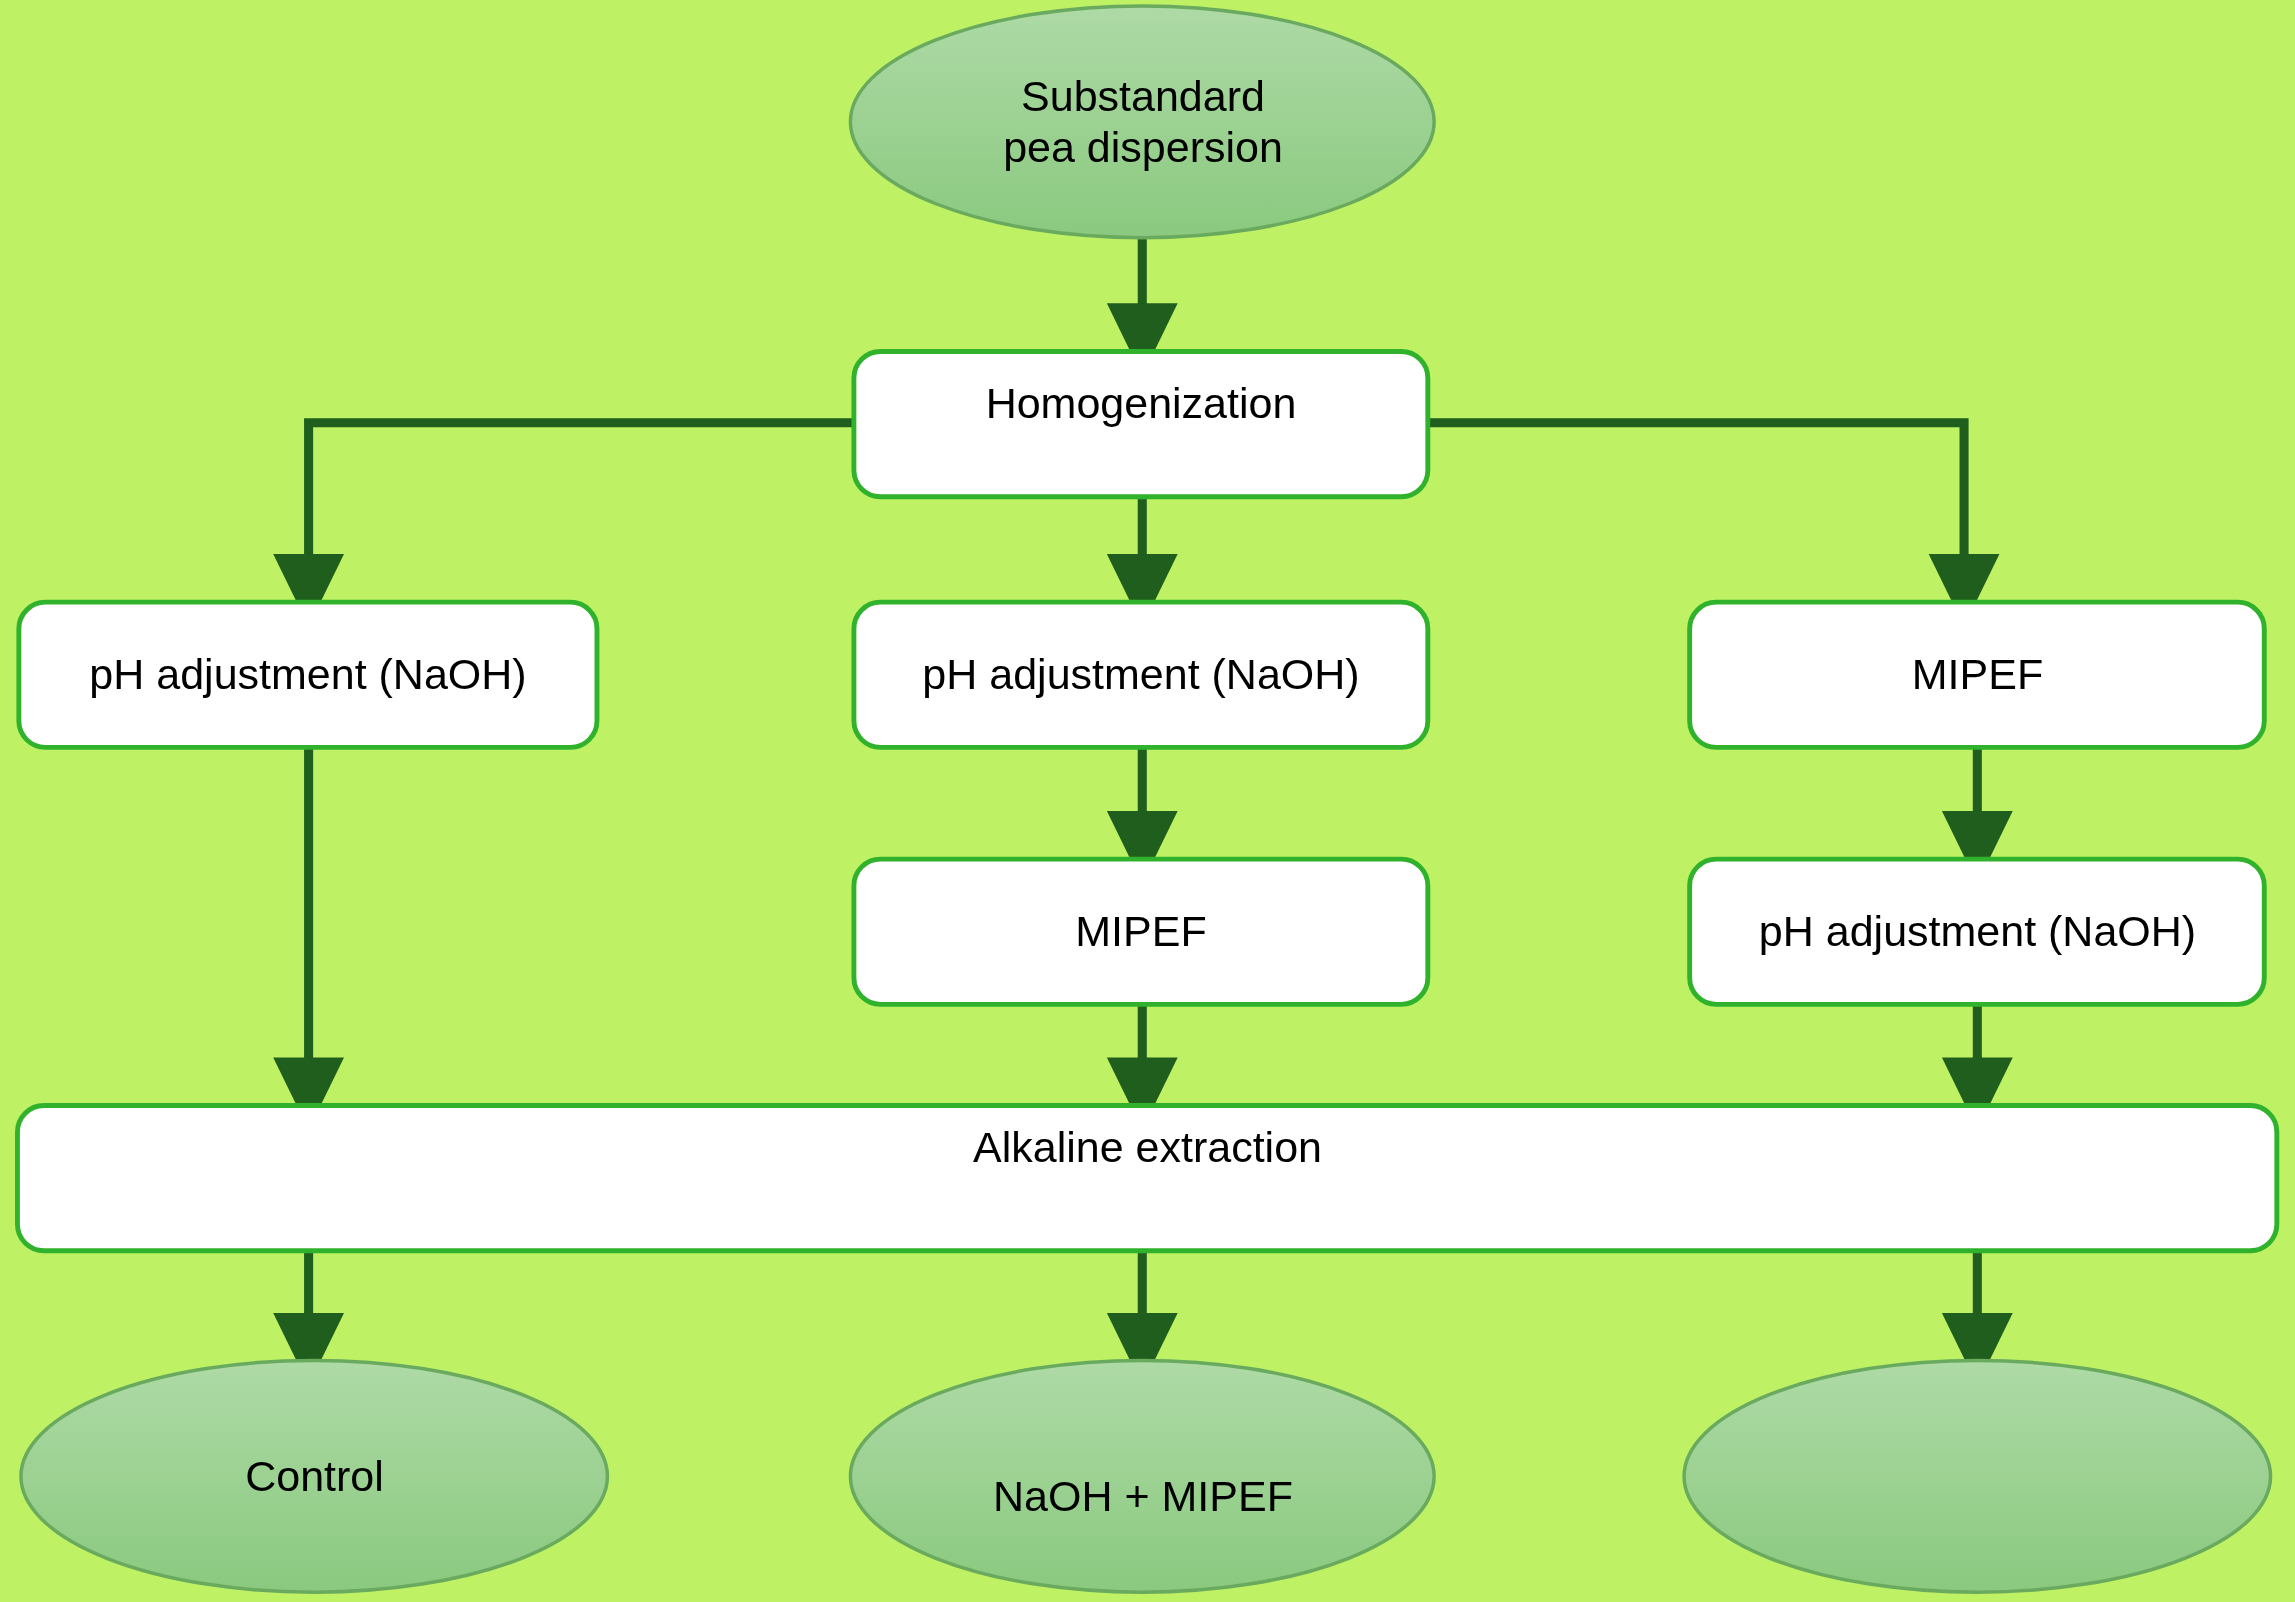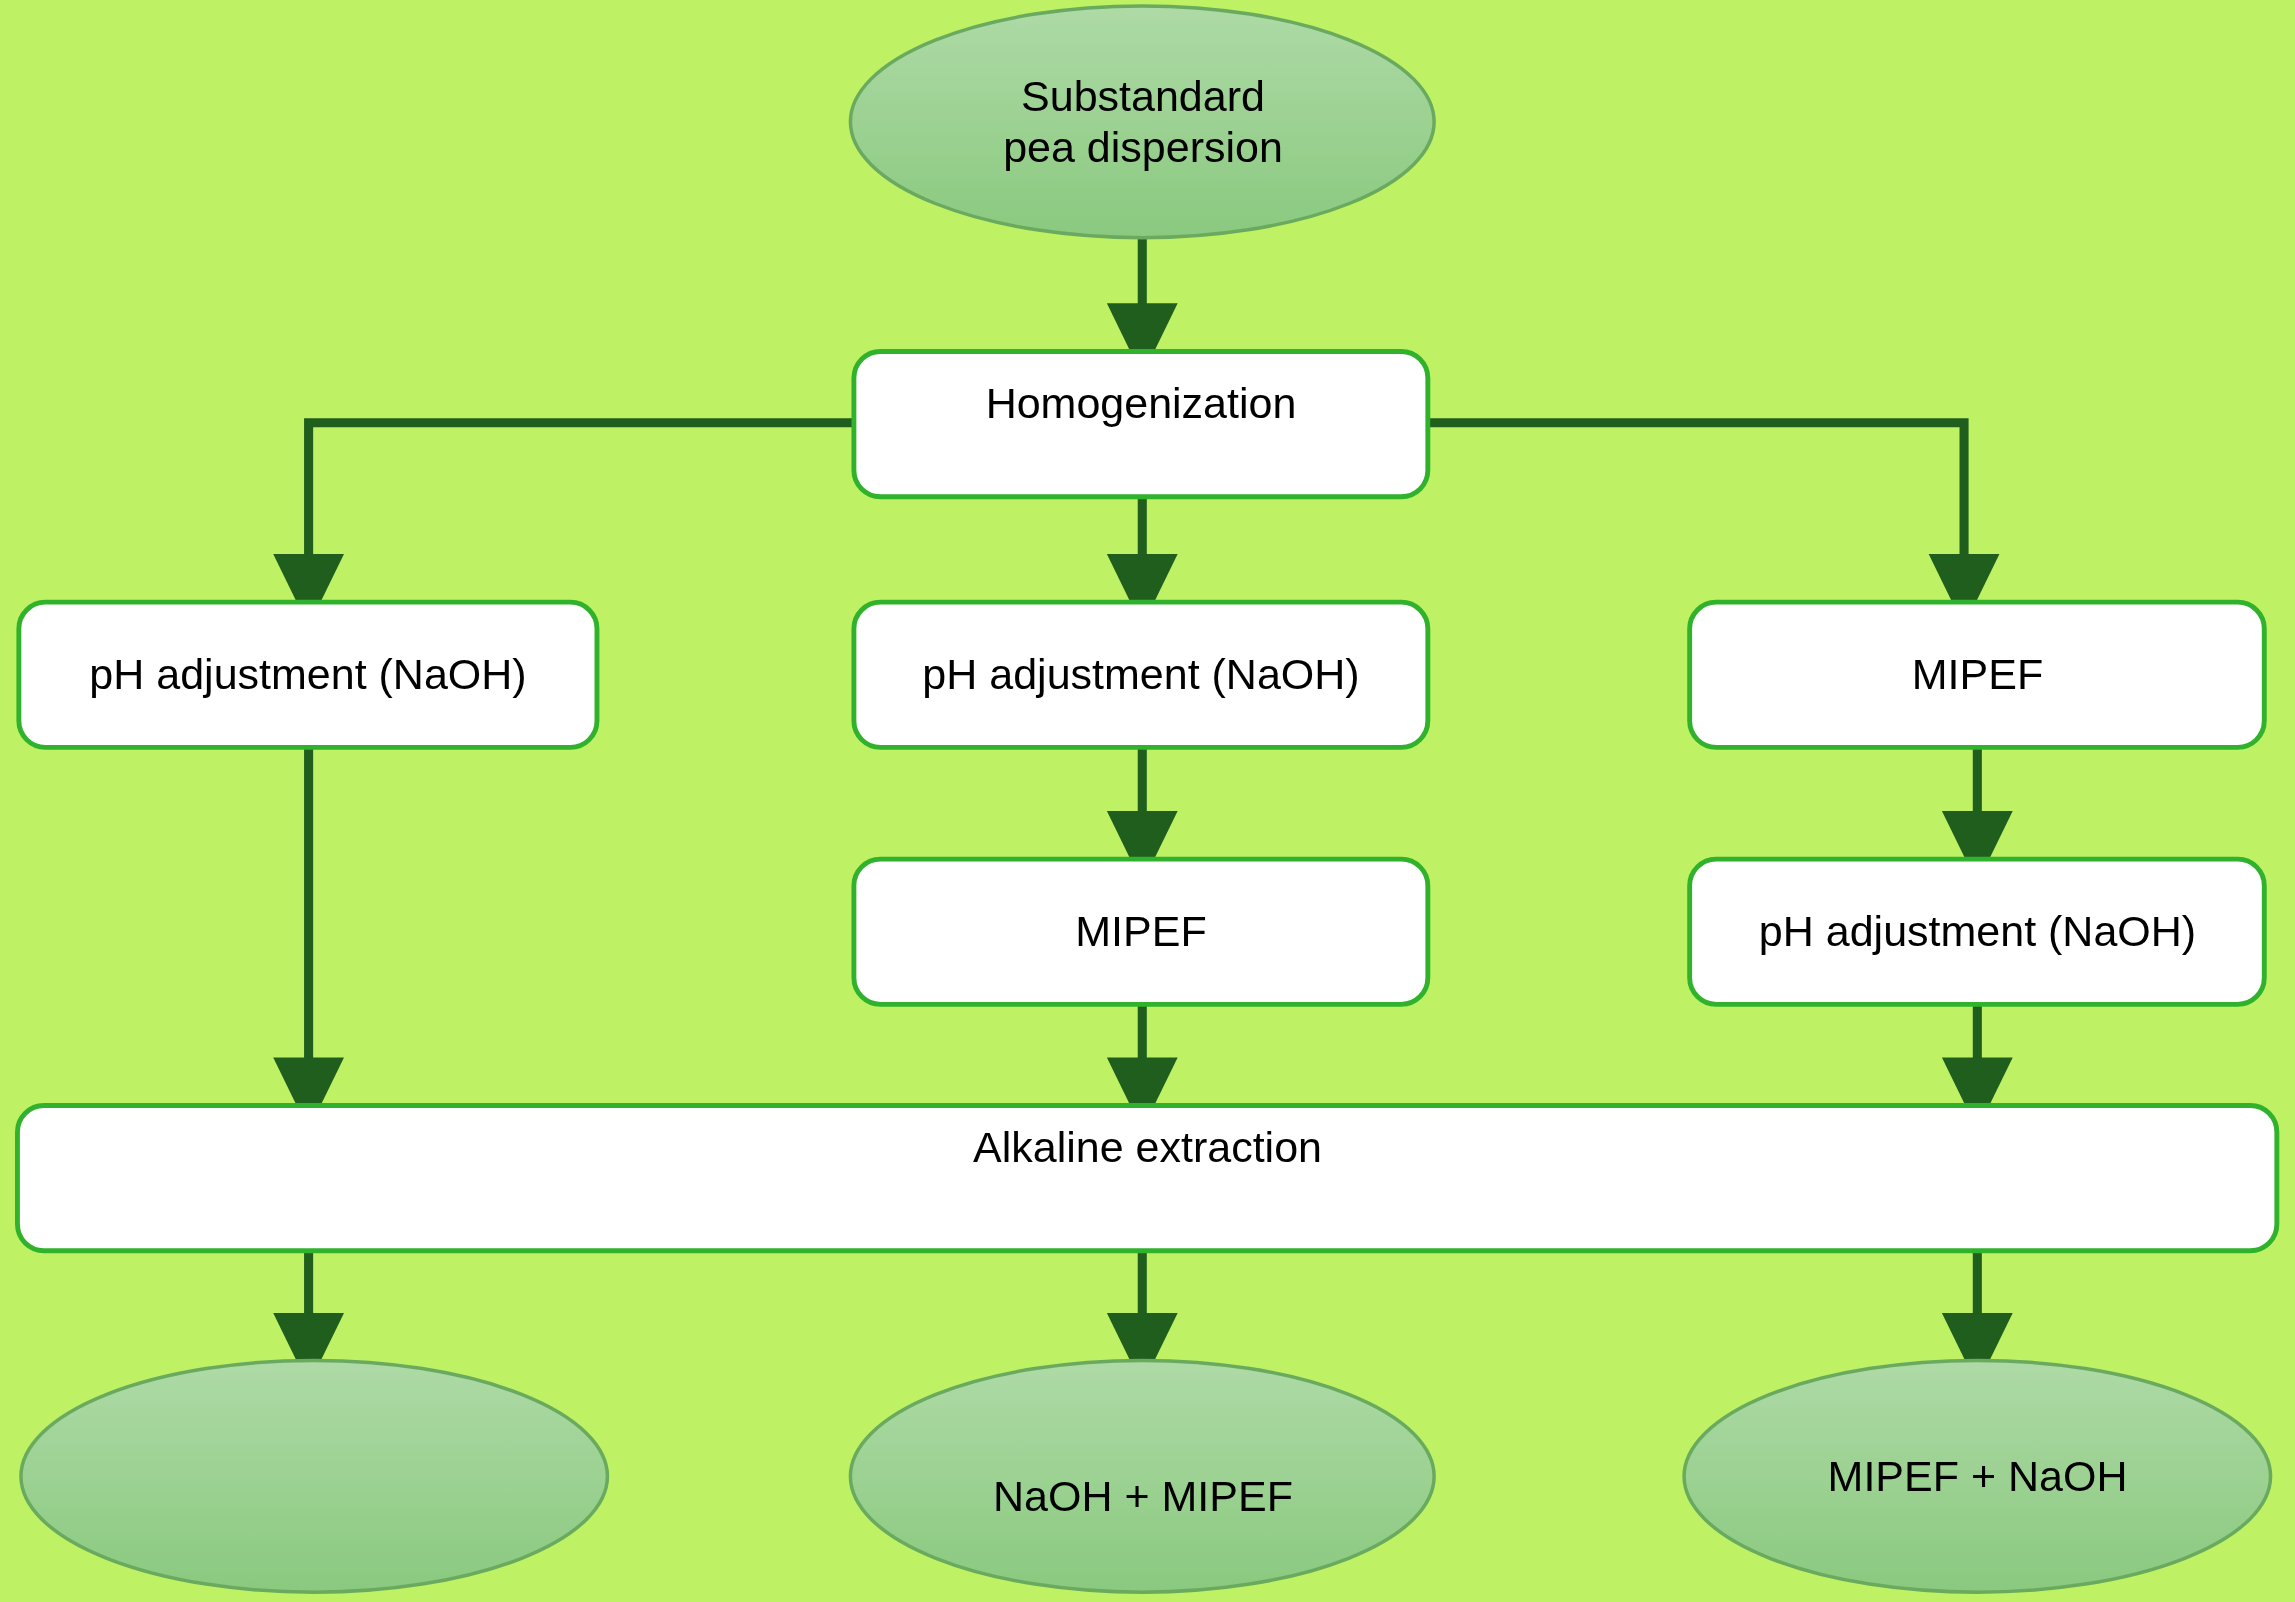--- a/index.html
+++ b/index.html
@@ -114,19 +114,19 @@
   <div class="node-label" style="left:854px; top:602px; width:574px; height:145px; font-size:43px;">pH adjustment (NaOH)</div>
 
   <div class="node-label" style="left:1690px; top:602px; width:575px; height:145px; font-size:43px;">MIPEF</div>
 
   <div class="node-label" style="left:854px; top:859px; width:574px; height:145px; font-size:43px;">MIPEF</div>
 
   <div class="node-label" style="left:1690px; top:859px; width:575px; height:145px; font-size:43px;">pH adjustment (NaOH)</div>
 
   <div class="node-label" style="left:17.5px; top:1075px; width:2260px; height:145px; font-size:43px;">Alkaline extraction</div>
 
+  <div class="node-label" style="left:21px; top:1360px; width:587px; height:232px; font-size:43px;">Control</div>
 
   <div class="node-label" style="left:851px; top:1380px; width:584px; height:232px; font-size:43px;">NaOH + MIPEF</div>
 
-  <div class="node-label" style="left:1684px; top:1360px; width:587px; height:232px; font-size:43px;">MIPEF + NaOH</div>
 
 </div>
 
 
 </body></html>

